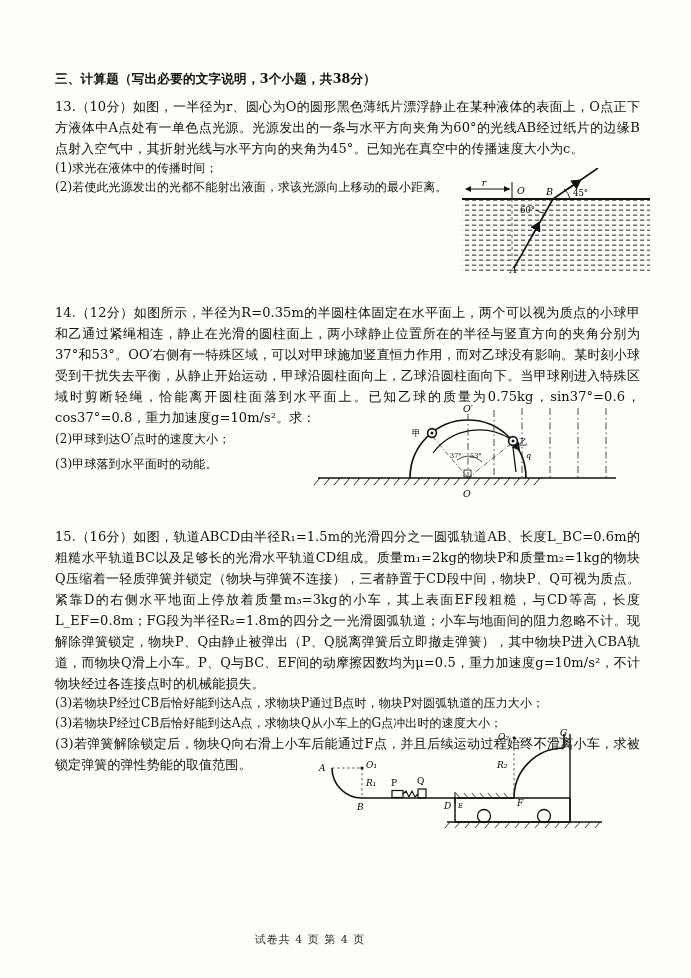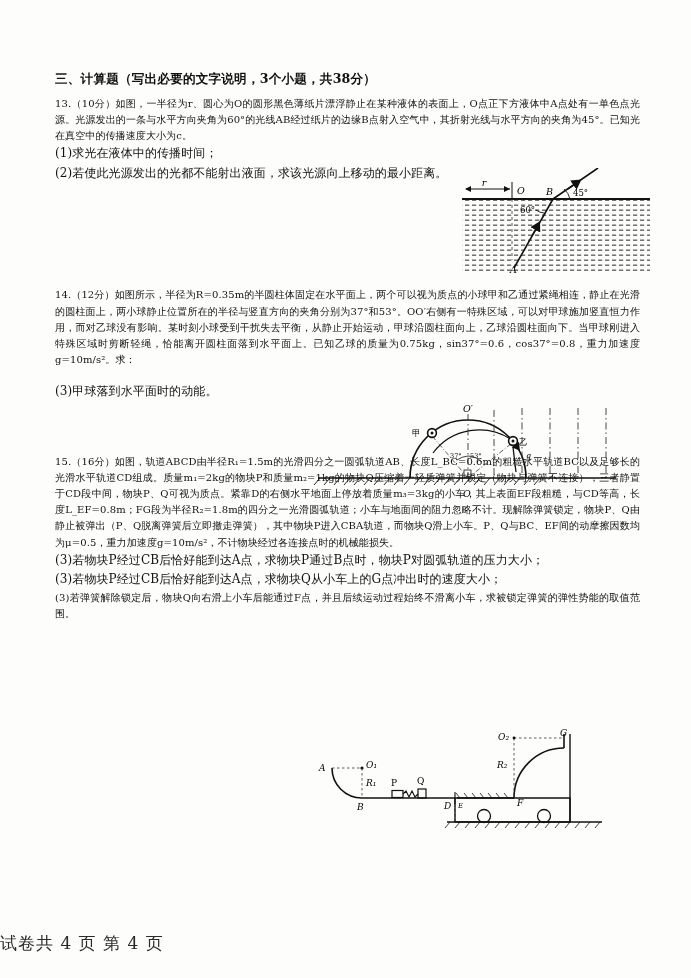--- a/index.html
+++ b/index.html
@@ -32,43 +32,43 @@
     font-size: 12.6px;
     font-weight: bold;
     letter-spacing: 0.2px;
     margin: 0 0 7px 0;
     line-height: 1.5;
   }
   .qblock {
     margin-bottom: 6px;
   }
   .qtext {
-    font-size: 10px;
+    font-size: 13px;
     line-height: 1.62;
     text-align: justify;
     text-justify: inter-ideograph;
     margin: 0;
     letter-spacing: 0.1px;
   }
   .sub {
     font-size: 12px;
     line-height: 1.62;
     margin: 0;
     letter-spacing: 0.1px;
   }
   .figure {
     position: absolute;
   }
   .footer {
     position: absolute;
     left: 0;
     top: 932px;
     width: 620px;
-    text-align: left;
-    font-size: 17px;
+    text-align: center;
+    font-size: 11px;
     letter-spacing: 1px;
     color: #2a2a2a;
   }
 </style>
 </head>
 <body>
 
 <div class="page">
 
   <div class="content">
@@ -78,21 +78,22 @@
     <div class="qblock">
       <p class="qtext">13.（10分）如图，一半径为r、圆心为O的圆形黑色薄纸片漂浮静止在某种液体的表面上，O点正下方液体中A点处有一单色点光源。光源发出的一条与水平方向夹角为60°的光线AB经过纸片的边缘B点射入空气中，其折射光线与水平方向的夹角为45°。已知光在真空中的传播速度大小为c。</p>
       <p class="sub">(1)求光在液体中的传播时间；</p>
       <p class="sub">(2)若使此光源发出的光都不能射出液面，求该光源向上移动的最小距离。</p>
     </div>
 
     <div style="height:98px"></div>
 
     <div class="qblock">
       <p class="qtext">14.（12分）如图所示，半径为R=0.35m的半圆柱体固定在水平面上，两个可以视为质点的小球甲和乙通过紧绳相连，静止在光滑的圆柱面上，两小球静止位置所在的半径与竖直方向的夹角分别为37°和53°。OO′右侧有一特殊区域，可以对甲球施加竖直恒力作用，而对乙球没有影响。某时刻小球受到干扰失去平衡，从静止开始运动，甲球沿圆柱面向上，乙球沿圆柱面向下。当甲球刚进入特殊区域时剪断轻绳，恰能离开圆柱面落到水平面上。已知乙球的质量为0.75kg，sin37°=0.6，cos37°=0.8，重力加速度g=10m/s²。求：</p>
-      <p class="sub" style="margin-top:14px">(3)甲球落到水平面时的动能。</p>
+      <p class="sub" style="margin-top:2px">(2)甲球到达O′点时的速度大小；</p>
+      <p class="sub" style="margin-top:5px">(3)甲球落到水平面时的动能。</p>
     </div>
 
     <div style="height:46px"></div>
 
     <div class="qblock">
       <p class="qtext">15.（16分）如图，轨道ABCD由半径R₁=1.5m的光滑四分之一圆弧轨道AB、长度L_BC=0.6m的粗糙水平轨道BC以及足够长的光滑水平轨道CD组成。质量m₁=2kg的物块P和质量m₂=1kg的物块Q压缩着一轻质弹簧并锁定（物块与弹簧不连接），三者静置于CD段中间，物块P、Q可视为质点。紧靠D的右侧水平地面上停放着质量m₃=3kg的小车，其上表面EF段粗糙，与CD等高，长度L_EF=0.8m；FG段为半径R₂=1.8m的四分之一光滑圆弧轨道；小车与地面间的阻力忽略不计。现解除弹簧锁定，物块P、Q由静止被弹出（P、Q脱离弹簧后立即撤走弹簧），其中物块P进入CBA轨道，而物块Q滑上小车。P、Q与BC、EF间的动摩擦因数均为μ=0.5，重力加速度g=10m/s²，不计物块经过各连接点时的机械能损失。</p>
       <p class="sub">(3)若物块P经过CB后恰好能到达A点，求物块P通过B点时，物块P对圆弧轨道的压力大小；</p>
       <p class="sub">(3)若物块P经过CB后恰好能到达A点，求物块Q从小车上的G点冲出时的速度大小；</p>
       <p class="qtext">(3)若弹簧解除锁定后，物块Q向右滑上小车后能通过F点，并且后续运动过程始终不滑离小车，求被锁定弹簧的弹性势能的取值范围。</p>
     </div>

